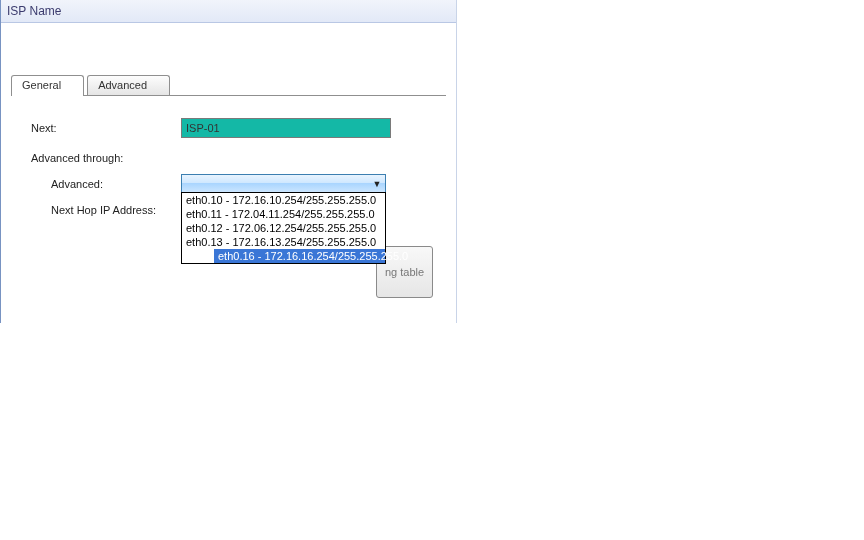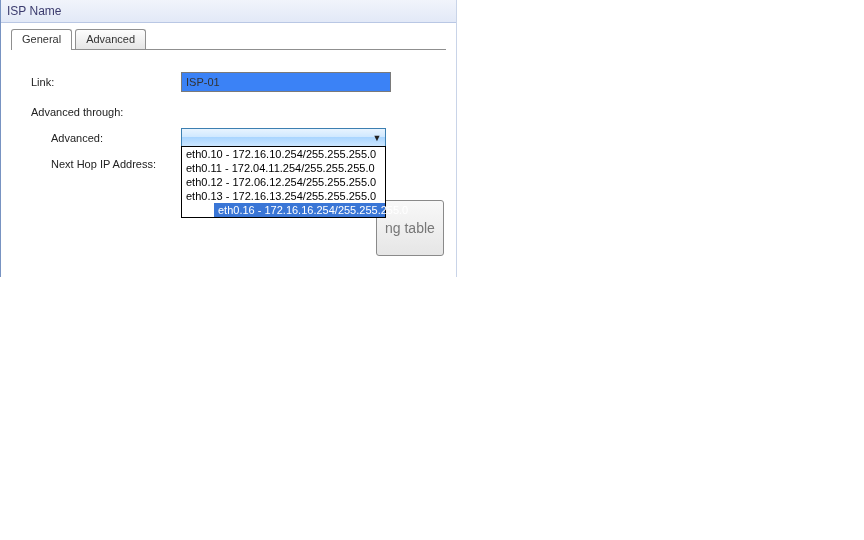--- a/index.html
+++ b/index.html
@@ -38,25 +38,26 @@
   .tabstrip {
     display: flex;
     align-items: flex-end;
     gap: 3px;
   }
 
   .tab {
     border: 1px solid #8f8f8f;
     border-bottom: none;
     border-radius: 3px 3px 0 0;
-    padding: 3px 10px 4px 10px;
+    padding: 3px 22px 4px 10px;
     font-size: 11px;
     background: linear-gradient(#fdfdfd, #e5e5e5);
     color: #333;
     cursor: default;
+    margin-top: 46px;
   }
   .tab.active {
     background: #ffffff;
     position: relative;
     z-index: 2;
     padding-bottom: 5px;
     margin-bottom: -1px;
   }
 
   .tab-underline {
@@ -84,21 +85,21 @@
     width: 130px;
   }
 
   .textinput {
     width: 200px;
     height: 18px;
     border: 1px solid #7a7a7a;
     padding: 0 4px;
     font-size: 11px;
     color: #333;
-    background: #3b82f6;
+    background: #14b8a6;
   }
 
   .section-label {
     margin: 4px 0 10px 0;
     color: #222;
   }
 
   
   .combo {
     width: 205px;
@@ -144,21 +145,21 @@
 
   
   .rtable-btn {
     position: absolute;
     left: 375px;
     top: 150px;
     border: 1px solid #8a8a8a;
     border-radius: 3px;
     background: linear-gradient(#f8f8f8,#e6e6e6);
     color: #777;
-    font-size: 14px;
+    font-size: 11px;
     padding: 19px 8px;
     cursor: default;
     z-index: 5;
   }
 </style>
 </head>
 <body>
 
 <div class="window">
 
@@ -168,21 +169,21 @@
     <div class="tabstrip">
       <div class="tab active">General</div>
       <div class="tab">Advanced</div>
     </div>
     <div class="tab-underline"></div>
   </div>
 
   <div class="panel-body">
 
     <div class="row">
-      <div class="label-col">Link:</div>
+      <div class="label-col">Next:</div>
       <input class="textinput" type="text" value="ISP-01" style="">
     </div>
 
     <div class="section-label">Advanced through:</div>
 
     <div class="row" style="margin-bottom:10px;">
       <div class="label-col sub">Advanced:</div>
       <div class="combo">
         <span class="arrow">▼</span>
       </div>

